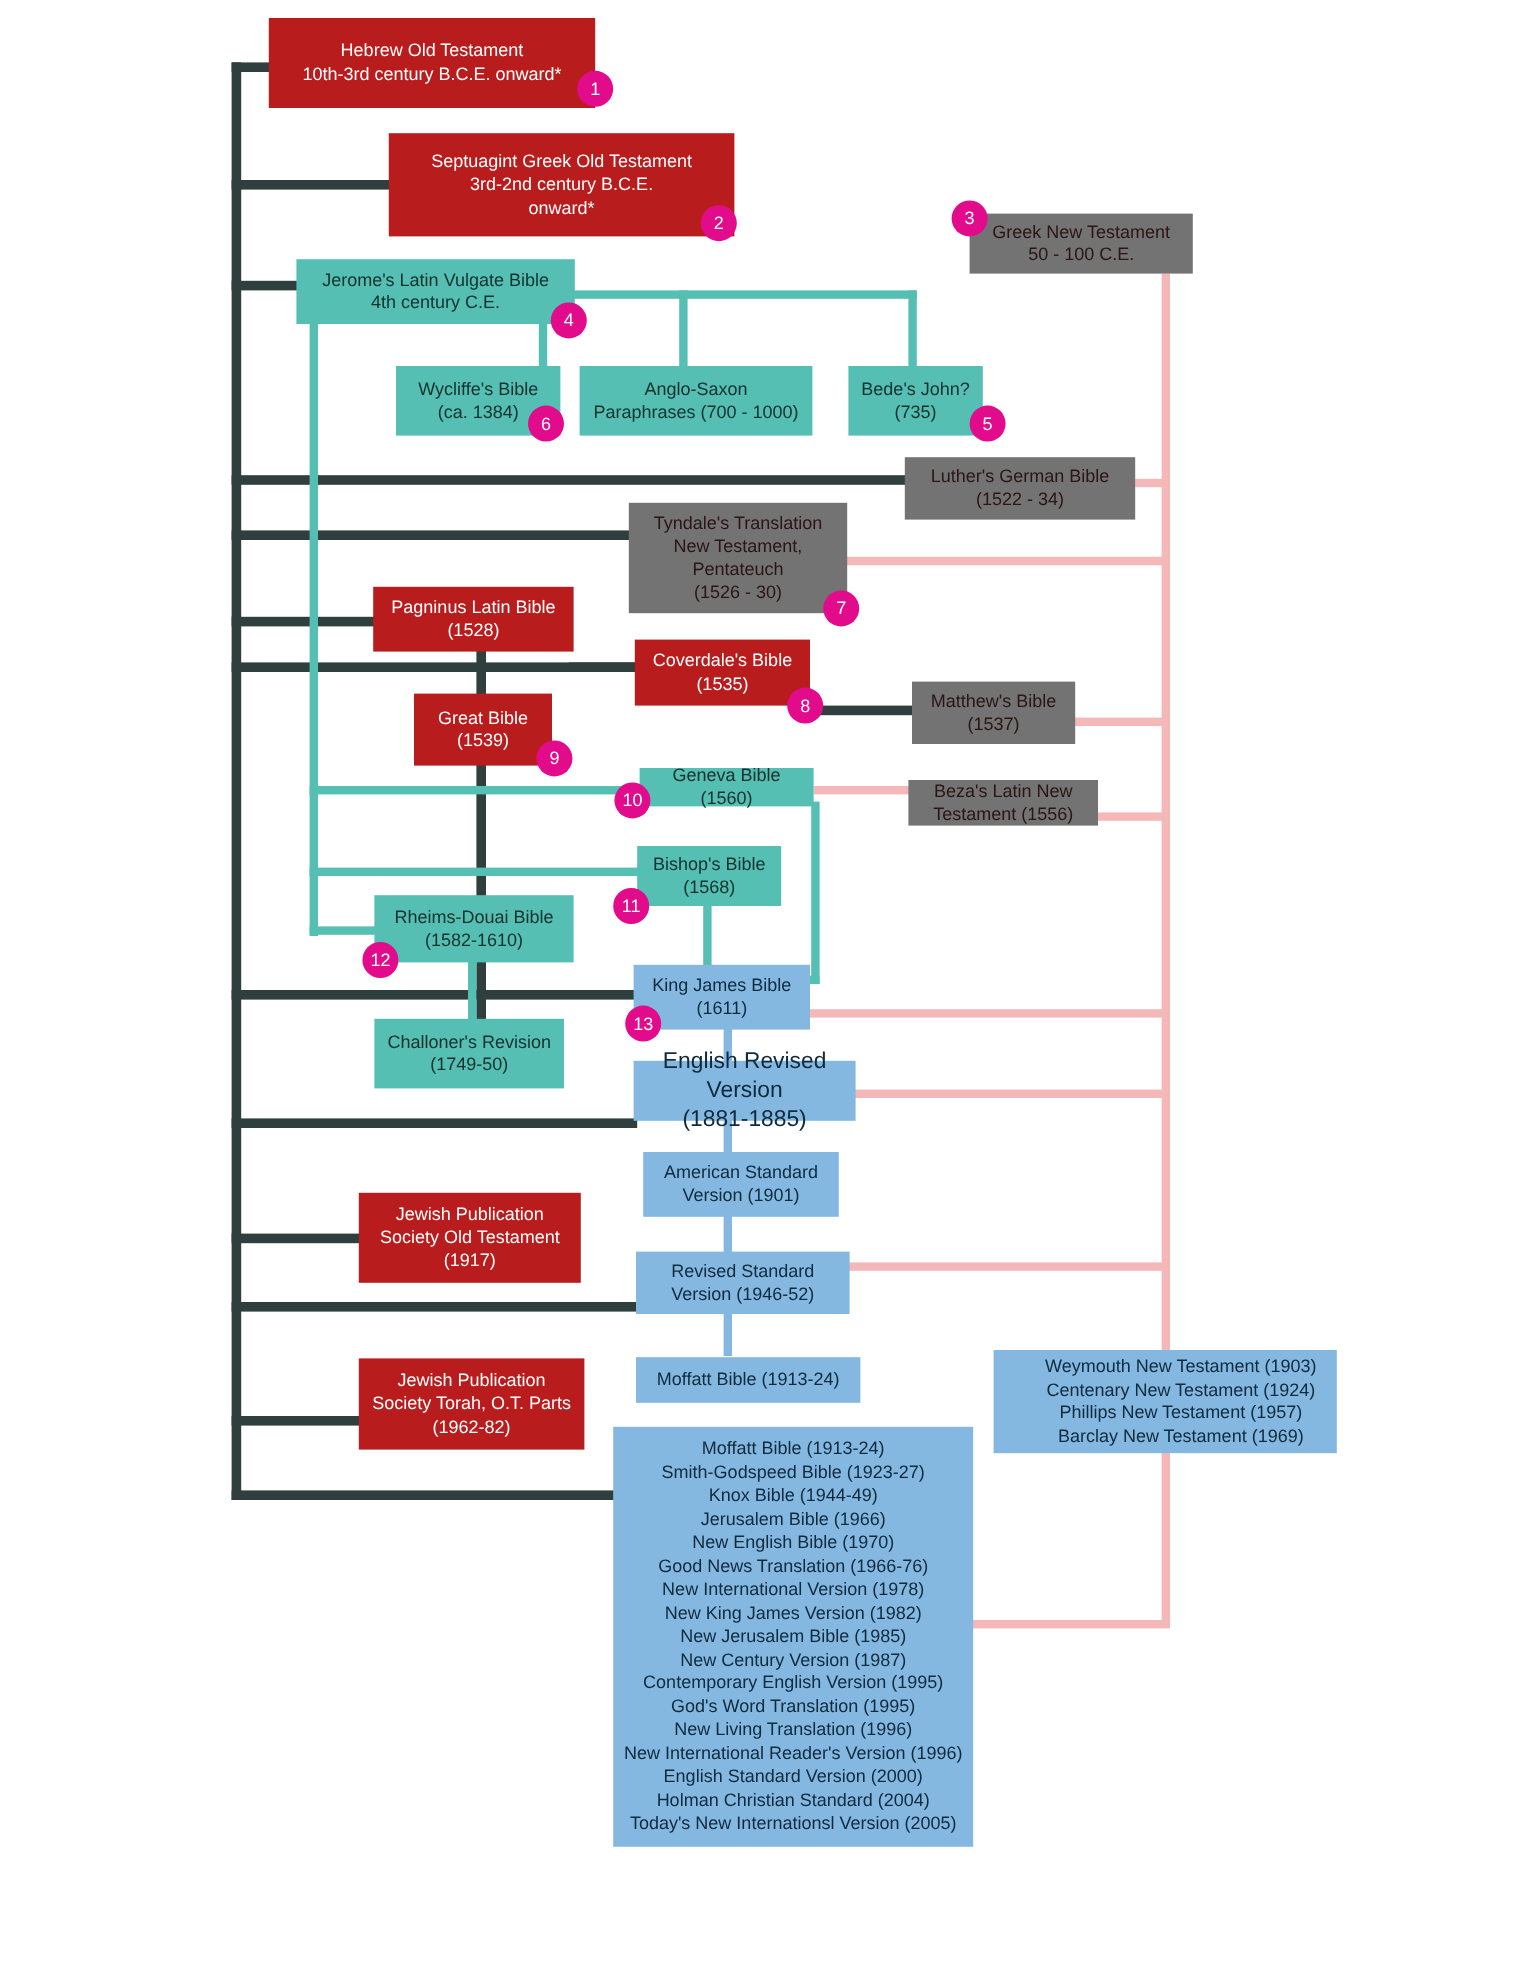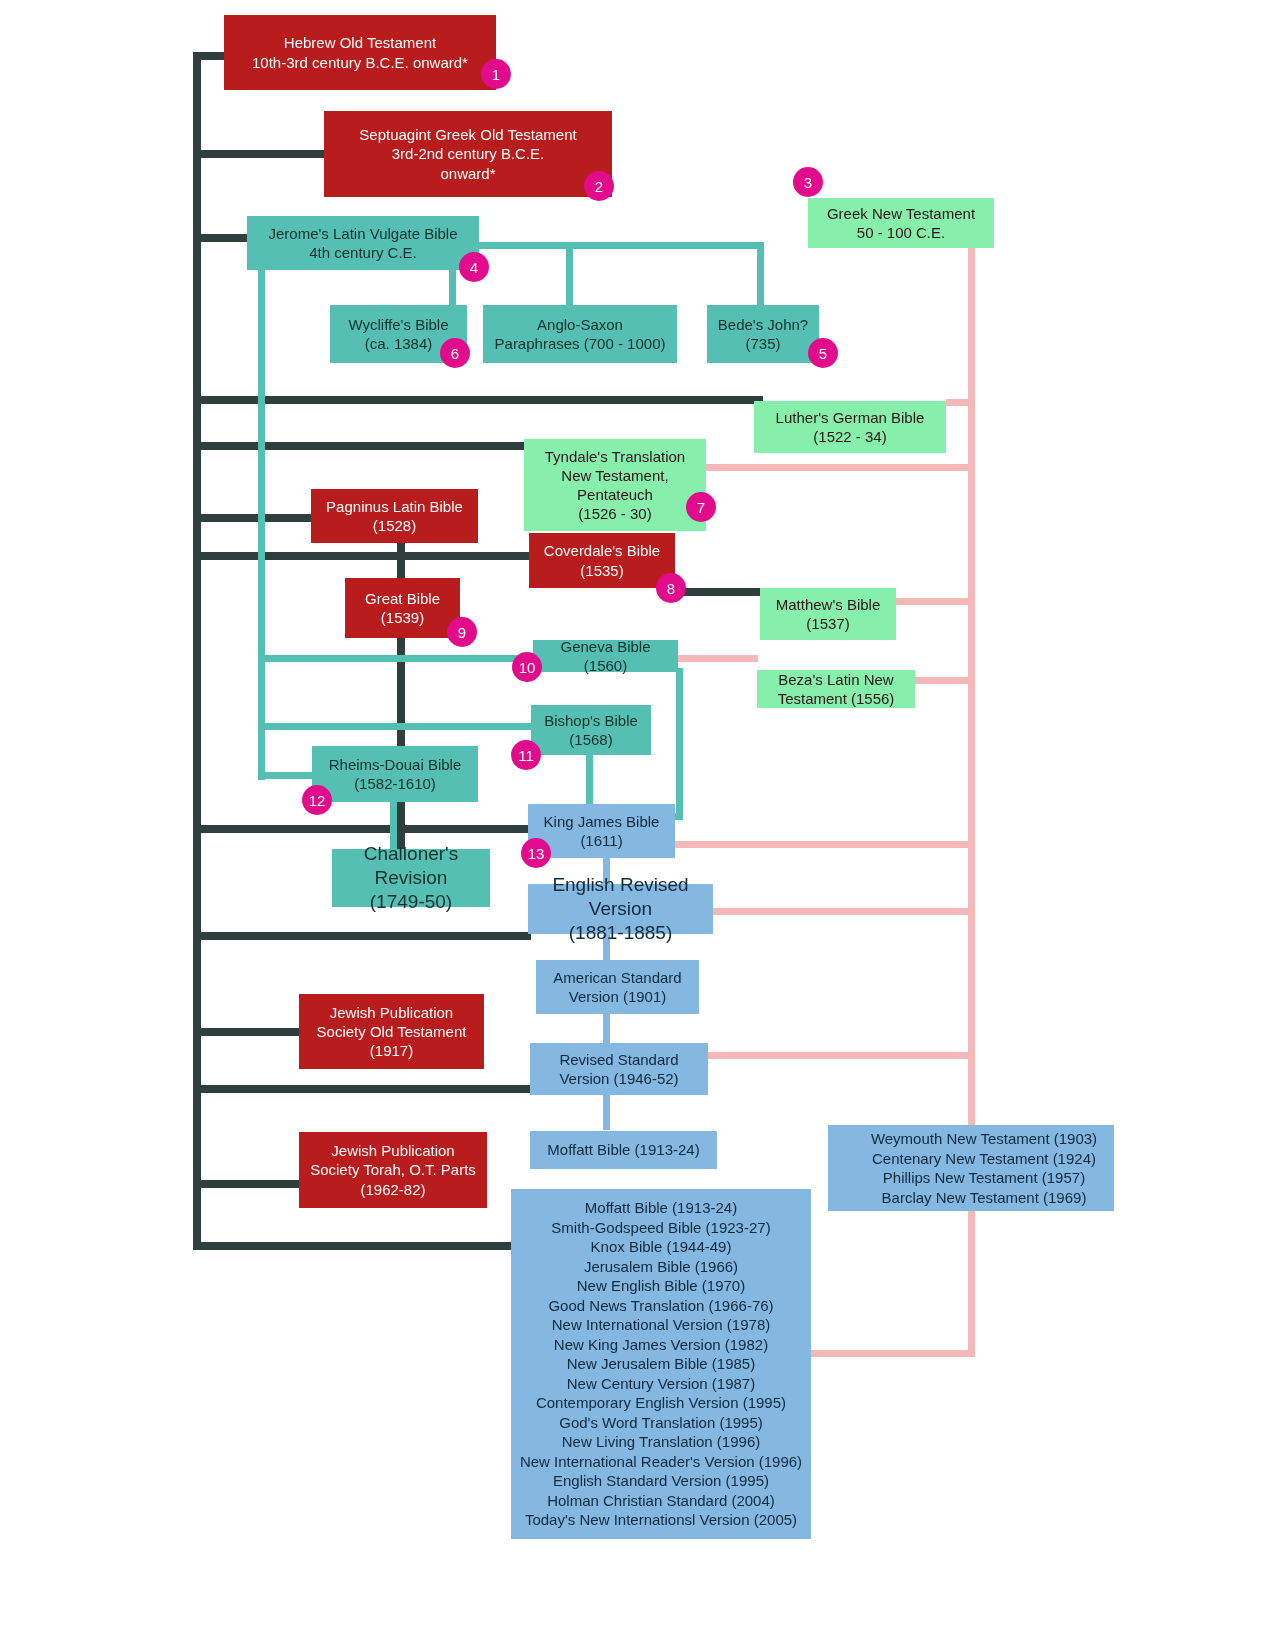--- a/index.html
+++ b/index.html
@@ -15,21 +15,21 @@
     justify-content:center;
     text-align:center;
     box-sizing:border-box;
     line-height:1.28;
     white-space:pre-line;
     padding:4px 6px;
     z-index:5;
   }
   .dark{background:#b91c1c;color:#ffffff;}
   .teal{background:#56bfb3;color:#14312f;}
-  .pink{background:#86efac;color:#2b1516;margin-top:20px;}
+  .pink{background:#737373;color:#2b1516;}
   .blue{background:#84b8e0;color:#102a3e;}
 
   .badge{
     position:absolute;
     width:30px;height:30px;border-radius:50%;
     background:#e20b8c;color:#ffffff;
     display:flex;align-items:center;justify-content:center;
     font-size:15px;
     z-index:30;
   }
@@ -162,21 +162,21 @@
   <div class="badge" style="left:511px;top:740px;">11</div>
 
   <div class="node teal" style="left:312px;top:746px;width:166px;height:56px;font-size:15px;">Rheims-Douai Bible
 (1582-1610)</div>
   <div class="badge" style="left:302px;top:785px;">12</div>
 
   <div class="node blue" style="left:528px;top:804px;width:147px;height:54px;font-size:15px;">King James Bible
 (1611)</div>
   <div class="badge" style="left:521px;top:838px;">13</div>
 
-  <div class="node teal" style="left:332px;top:849px;width:158px;height:58px;font-size:19px;">Challoner's Revision
+  <div class="node teal" style="left:312px;top:849px;width:158px;height:58px;font-size:15px;">Challoner's Revision
 (1749-50)</div>
 
   <div class="node blue" style="left:528px;top:884px;width:185px;height:50px;font-size:19px;">English Revised Version
 (1881-1885)</div>
 
   <div class="node blue" style="left:536px;top:960px;width:163px;height:54px;font-size:15px;">American Standard
 Version (1901)</div>
 
   <div class="node dark" style="left:299px;top:994px;width:185px;height:75px;font-size:15px;">Jewish Publication
 Society Old Testament
@@ -206,18 +206,18 @@
     <span class="ln">New English Bible (1970)</span>
     <span class="ln">Good News Translation (1966-76)</span>
     <span class="ln">New International Version (1978)</span>
     <span class="ln">New King James Version (1982)</span>
     <span class="ln">New Jerusalem Bible (1985)</span>
     <span class="ln">New Century Version (1987)</span>
     <span class="ln">Contemporary English Version (1995)</span>
     <span class="ln">God's Word Translation (1995)</span>
     <span class="ln">New Living Translation (1996)</span>
     <span class="ln">New International Reader's Version (1996)</span>
-    <span class="ln">English Standard Version (1995)</span>
+    <span class="ln">English Standard Version (2000)</span>
     <span class="ln">Holman Christian Standard (2004)</span>
     <span class="ln">Today's New Internationsl Version (2005)</span>
   </div>
 
 </div>
 
 </body></html>

